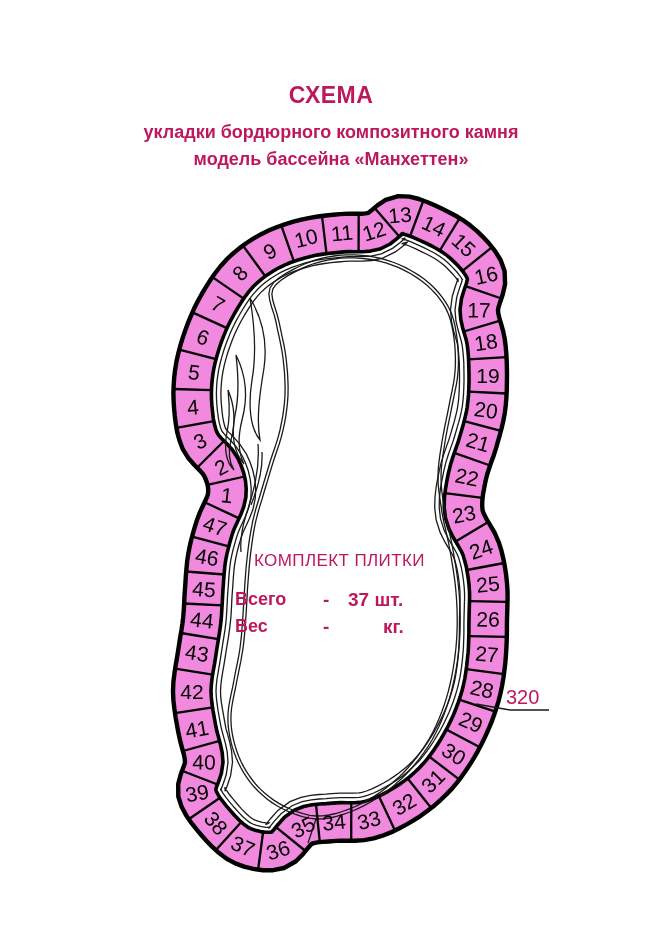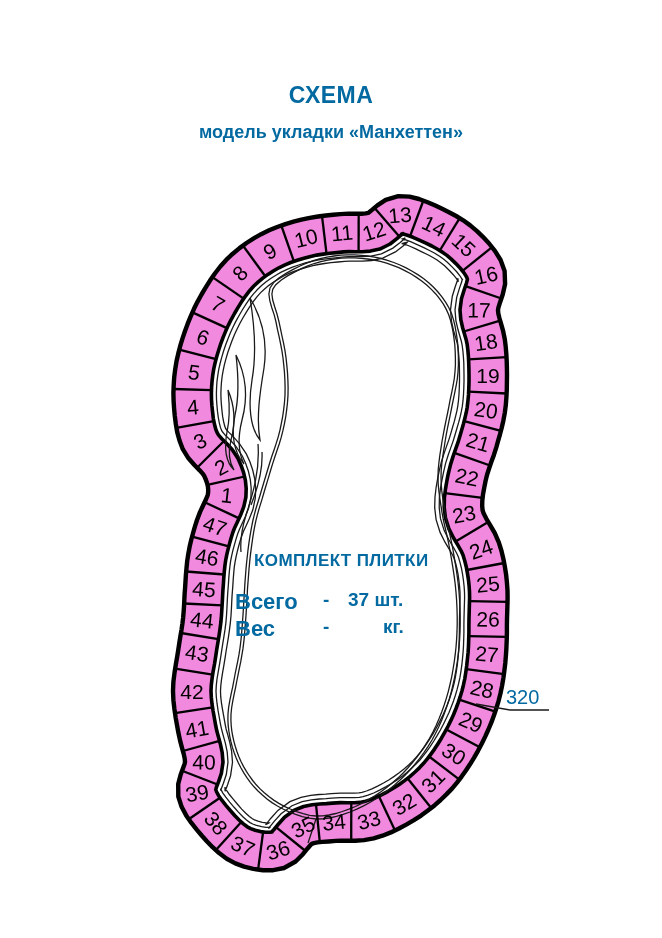--- a/index.html
+++ b/index.html
@@ -1,48 +1,49 @@
 <!DOCTYPE html>
 <html><head>
 <meta charset="utf-8">
 <style>
   html,body{margin:0;padding:0;background:#ffffff;}
   .page{
     position:relative;width:662px;height:938px;background:#ffffff;overflow:hidden;
-    font-family:"Liberation Sans",sans-serif;color:#0369a1;
+    font-family:"Liberation Sans",sans-serif;color:#be185d;
   }
   .title{
     position:absolute;left:0;right:0;top:82px;text-align:center;
     font-size:23px;font-weight:bold;letter-spacing:0.5px;
   }
   .subtitle{
     position:absolute;left:0;right:0;top:119px;text-align:center;
     font-size:18px;font-weight:bold;line-height:27px;
   }
   .diagram-svg{position:absolute;left:0;top:0;width:662px;height:938px;}
-  .kit-heading{position:absolute;left:254px;top:551px;font-size:17px;font-weight:bold;letter-spacing:0.4px;}
-  .kit-label{position:absolute;font-size:22px;font-weight:bold;text-align:right;}
+  .kit-heading{position:absolute;left:254px;top:551px;font-size:17px;font-weight:normal;letter-spacing:0.4px;}
+  .kit-label{position:absolute;font-size:18px;font-weight:bold;text-align:right;}
   .kit-dash{position:absolute;font-size:19px;font-weight:bold;}
   .kit-value{position:absolute;font-size:19px;font-weight:bold;}
   .r1{top:589px;}
   .r2{top:616px;}
   .dim-label{
     position:absolute;left:506px;top:686px;width:46px;
     font-size:20px;font-weight:normal;
   }
 </style>
 </head>
 <body>
 
 <div class="page">
 
   <div class="title">СХЕМА</div>
 
   <div class="subtitle">
-    <div>модель укладки «Манхеттен»</div>
+    <div>укладки бордюрного композитного камня</div>
+    <div>модель бассейна «Манхеттен»</div>
   </div>
 
   <svg id="pool-svg" class="diagram-svg" viewBox="0 0 662 938">
       <g>
         <path d="M208.1,492.9L208.2,489.8L207.9,486.6L207.1,483.2L205.8,479.5L204.1,475.7L202.8,473.8L199.4,470.1L194.4,465.0L188.5,458.3L182.8,449.2L179.5,440.5L177.2,432.1L175.8,423.9L174.8,416.0L174.1,408.6L173.6,400.8L173.4,393.0L173.7,385.1L174.2,377.2L175.2,369.3L176.5,361.3L178.3,353.4L180.3,345.7L182.6,338.1L185.1,330.7L187.8,323.4L190.8,316.1L194.0,308.8L197.6,301.6L201.5,294.5L205.6,287.7L210.0,280.6L214.9,273.5L220.3,266.5L226.4,259.7L232.8,253.7L239.5,248.1L246.5,243.0L253.7,238.4L261.1,234.2L269.1,230.3L277.2,227.0L285.4,224.1L293.5,221.7L301.4,219.6L309.8,217.8L318.0,216.5L325.9,215.5L333.2,214.8L340.2,214.1L348.4,213.6L355.6,213.7L361.4,213.7L365.7,213.4L368.2,212.9L368.8,212.5L372.0,209.9L377.4,205.3L385.7,199.8L398.3,196.1L409.5,196.6L419.0,199.0L427.6,202.2L435.3,205.6L442.1,208.8L449.0,212.2L456.1,216.0L463.2,220.3L470.2,225.4L477.0,231.1L482.9,236.8L489.1,243.5L495.1,251.1L500.6,260.0L504.6,270.9L505.1,284.1L502.8,294.3L500.1,302.2L498.4,307.7L498.0,310.2L498.3,313.4L499.4,318.0L501.1,323.8L503.1,330.9L504.8,339.3L505.7,346.6L506.3,353.7L506.7,360.8L506.9,367.9L507.0,375.0L506.9,382.2L506.8,389.7L506.4,397.3L505.8,405.1L504.8,412.8L503.4,420.4L501.8,427.5L500.0,434.3L498.1,440.8L496.3,447.3L493.9,454.9L491.3,462.1L489.0,468.8L487.0,475.0L485.6,480.8L484.2,487.9L483.0,494.6L482.3,500.7L482.2,506.0L482.6,510.3L483.7,513.6L486.4,518.8L490.3,525.3L494.8,533.2L498.9,542.7L501.5,551.0L503.4,559.0L504.9,566.9L506.1,574.6L506.9,582.2L507.5,590.3L507.6,598.1L507.4,605.6L507.2,612.6L507.0,619.3L506.9,626.2L506.9,633.2L506.7,640.5L506.4,648.0L505.9,655.6L505.3,662.9L504.4,670.4L503.4,678.0L502.1,685.6L500.5,693.3L498.6,700.8L496.4,708.1L494.0,715.3L491.4,722.4L488.4,729.5L485.2,736.6L481.7,743.8L478.0,750.8L474.1,757.7L470.0,764.3L465.9,770.5L461.6,776.6L457.0,782.6L452.0,788.6L446.4,794.4L440.6,800.0L434.5,805.4L427.9,810.6L421.1,815.6L413.9,820.2L406.7,824.4L399.0,828.5L390.9,832.4L382.5,835.7L373.7,838.4L364.0,840.1L355.2,840.7L347.5,840.7L341.0,840.6L335.8,840.9L328.6,841.5L322.4,841.9L317.5,842.4L313.9,843.1L311.7,843.9L311.0,844.5L307.8,848.2L302.9,854.2L295.6,861.5L284.0,868.0L273.2,870.2L263.0,870.2L253.3,868.9L244.1,866.6L235.3,863.4L226.7,858.7L219.1,853.1L212.6,847.2L206.8,841.2L201.7,835.5L196.7,829.6L191.4,822.9L186.2,815.4L181.6,806.8L178.3,796.5L178.2,784.0L180.7,774.5L183.2,767.8L184.7,763.5L185.0,761.8L184.7,758.6L183.7,753.8L182.0,747.8L180.1,740.6L178.3,732.3L177.0,725.1L175.6,717.3L174.4,709.0L173.4,700.2L173.0,691.0L173.4,681.7L174.5,672.9L175.8,664.6L177.1,657.1L178.2,650.3L179.3,643.1L180.4,636.2L181.5,629.8L182.4,623.7L183.1,617.9L183.6,612.3L184.0,606.5L184.3,600.5L184.6,594.2L185.1,587.6L185.5,581.4L185.9,574.9L186.5,568.1L187.2,561.0L188.3,553.8L189.6,546.8L191.2,540.0L193.0,533.3L194.9,526.7L197.0,520.0L200.0,512.1L203.2,505.2L205.9,499.5L207.6,495.3Z M245.9,497.1L246.2,488.5L245.4,480.4L243.6,472.6L241.1,465.4L237.9,458.3L232.3,449.8L226.6,443.5L221.8,438.7L218.6,435.1L217.2,432.8L215.7,429.0L214.4,424.0L213.3,418.3L212.6,412.0L211.9,405.4L211.5,399.3L211.4,393.2L211.6,387.0L212.1,380.8L212.8,374.7L213.8,368.6L215.2,362.4L216.9,356.0L218.8,349.7L220.9,343.3L223.2,337.1L225.7,331.1L228.4,325.1L231.3,319.3L234.5,313.5L238.1,307.4L241.8,301.4L245.7,295.8L249.6,290.7L253.6,286.3L258.0,282.1L262.8,278.1L267.9,274.4L273.3,271.0L278.9,267.8L284.5,265.1L290.7,262.5L297.2,260.3L303.9,258.2L310.6,256.4L316.7,255.1L323.2,254.1L329.9,253.3L336.9,252.6L343.8,251.9L349.1,251.6L355.1,251.7L362.2,251.7L370.4,251.1L379.8,249.1L390.1,244.0L396.9,238.7L401.2,234.9L403.1,233.6L401.7,233.9L403.2,234.1L407.4,235.2L413.0,237.3L419.3,240.1L425.9,243.2L431.8,246.0L437.2,249.0L442.3,252.1L446.9,255.4L451.0,258.9L455.9,263.6L460.5,268.5L464.2,273.1L466.6,277.0L467.4,279.1L467.4,279.4L466.4,283.2L464.2,289.8L461.5,298.5L460.0,309.8L460.8,319.7L462.7,328.0L464.7,334.8L466.3,340.3L467.2,344.7L467.9,350.5L468.4,356.4L468.7,362.4L468.9,368.6L469.0,375.0L469.0,381.6L468.8,388.3L468.5,394.9L467.9,401.2L467.2,407.2L466.2,412.7L464.9,418.2L463.4,424.0L461.6,430.2L459.7,436.7L457.9,442.7L455.5,449.3L453.0,456.6L450.5,464.6L448.4,473.2L446.9,480.7L445.5,488.9L444.4,497.8L444.2,507.4L445.4,517.7L448.8,528.6L453.3,537.5L457.7,544.9L461.1,550.8L463.1,555.3L464.8,561.0L466.3,567.0L467.4,573.1L468.4,579.4L469.1,585.8L469.5,591.7L469.6,597.9L469.4,604.4L469.2,611.4L469.0,618.7L468.9,625.8L468.9,632.8L468.7,639.5L468.5,646.0L468.1,652.4L467.4,659.1L466.7,665.8L465.8,672.3L464.8,678.6L463.5,684.7L462.0,690.7L460.2,696.7L458.2,702.6L456.0,708.5L453.6,714.5L450.9,720.4L447.9,726.5L444.7,732.4L441.4,738.2L438.0,743.7L434.5,749.1L430.9,754.1L427.3,758.9L423.6,763.3L419.6,767.6L415.0,772.0L410.1,776.3L404.9,780.4L399.6,784.2L394.1,787.8L388.1,791.3L381.9,794.6L375.7,797.5L369.7,799.9L364.3,801.6L359.9,802.4L354.4,802.7L347.9,802.7L340.4,802.6L332.2,803.1L326.3,803.6L319.6,804.0L312.1,804.8L303.6,806.5L294.3,810.1L284.5,817.2L278.3,824.2L274.0,829.5L271.5,832.1L272.0,832.0L269.9,832.3L265.7,832.3L260.5,831.6L255.2,830.3L250.7,828.6L247.3,826.8L243.4,823.9L239.1,820.0L234.7,815.5L230.3,810.5L225.9,805.3L221.8,800.2L218.5,795.4L216.4,791.5L215.7,789.5L215.7,789.8L216.5,787.0L218.7,781.4L221.4,773.2L223.0,762.2L222.2,752.7L220.5,744.5L218.6,737.5L216.9,731.3L215.7,725.7L214.4,718.3L213.1,711.0L212.0,703.9L211.3,697.2L211.0,691.0L211.3,685.0L212.1,678.3L213.2,671.1L214.6,663.5L215.8,655.7L216.8,649.0L217.9,642.5L219.0,635.8L220.0,629.0L220.9,622.1L221.5,615.1L221.9,608.5L222.3,602.3L222.6,596.3L222.9,590.4L223.4,583.9L223.8,577.6L224.3,571.5L224.9,565.7L225.7,560.2L226.8,554.7L228.1,549.1L229.6,543.4L231.2,537.7L233.0,532.0L234.8,527.4L237.5,521.7L240.7,514.8L243.8,506.7Z" fill="#F189DE" fill-rule="evenodd" stroke="none"></path>
         <path d="M208.1,492.9L208.2,489.8L207.9,486.6L207.1,483.2L205.8,479.5L204.1,475.7L202.8,473.8L199.4,470.1L194.4,465.0L188.5,458.3L182.8,449.2L179.5,440.5L177.2,432.1L175.8,423.9L174.8,416.0L174.1,408.6L173.6,400.8L173.4,393.0L173.7,385.1L174.2,377.2L175.2,369.3L176.5,361.3L178.3,353.4L180.3,345.7L182.6,338.1L185.1,330.7L187.8,323.4L190.8,316.1L194.0,308.8L197.6,301.6L201.5,294.5L205.6,287.7L210.0,280.6L214.9,273.5L220.3,266.5L226.4,259.7L232.8,253.7L239.5,248.1L246.5,243.0L253.7,238.4L261.1,234.2L269.1,230.3L277.2,227.0L285.4,224.1L293.5,221.7L301.4,219.6L309.8,217.8L318.0,216.5L325.9,215.5L333.2,214.8L340.2,214.1L348.4,213.6L355.6,213.7L361.4,213.7L365.7,213.4L368.2,212.9L368.8,212.5L372.0,209.9L377.4,205.3L385.7,199.8L398.3,196.1L409.5,196.6L419.0,199.0L427.6,202.2L435.3,205.6L442.1,208.8L449.0,212.2L456.1,216.0L463.2,220.3L470.2,225.4L477.0,231.1L482.9,236.8L489.1,243.5L495.1,251.1L500.6,260.0L504.6,270.9L505.1,284.1L502.8,294.3L500.1,302.2L498.4,307.7L498.0,310.2L498.3,313.4L499.4,318.0L501.1,323.8L503.1,330.9L504.8,339.3L505.7,346.6L506.3,353.7L506.7,360.8L506.9,367.9L507.0,375.0L506.9,382.2L506.8,389.7L506.4,397.3L505.8,405.1L504.8,412.8L503.4,420.4L501.8,427.5L500.0,434.3L498.1,440.8L496.3,447.3L493.9,454.9L491.3,462.1L489.0,468.8L487.0,475.0L485.6,480.8L484.2,487.9L483.0,494.6L482.3,500.7L482.2,506.0L482.6,510.3L483.7,513.6L486.4,518.8L490.3,525.3L494.8,533.2L498.9,542.7L501.5,551.0L503.4,559.0L504.9,566.9L506.1,574.6L506.9,582.2L507.5,590.3L507.6,598.1L507.4,605.6L507.2,612.6L507.0,619.3L506.9,626.2L506.9,633.2L506.7,640.5L506.4,648.0L505.9,655.6L505.3,662.9L504.4,670.4L503.4,678.0L502.1,685.6L500.5,693.3L498.6,700.8L496.4,708.1L494.0,715.3L491.4,722.4L488.4,729.5L485.2,736.6L481.7,743.8L478.0,750.8L474.1,757.7L470.0,764.3L465.9,770.5L461.6,776.6L457.0,782.6L452.0,788.6L446.4,794.4L440.6,800.0L434.5,805.4L427.9,810.6L421.1,815.6L413.9,820.2L406.7,824.4L399.0,828.5L390.9,832.4L382.5,835.7L373.7,838.4L364.0,840.1L355.2,840.7L347.5,840.7L341.0,840.6L335.8,840.9L328.6,841.5L322.4,841.9L317.5,842.4L313.9,843.1L311.7,843.9L311.0,844.5L307.8,848.2L302.9,854.2L295.6,861.5L284.0,868.0L273.2,870.2L263.0,870.2L253.3,868.9L244.1,866.6L235.3,863.4L226.7,858.7L219.1,853.1L212.6,847.2L206.8,841.2L201.7,835.5L196.7,829.6L191.4,822.9L186.2,815.4L181.6,806.8L178.3,796.5L178.2,784.0L180.7,774.5L183.2,767.8L184.7,763.5L185.0,761.8L184.7,758.6L183.7,753.8L182.0,747.8L180.1,740.6L178.3,732.3L177.0,725.1L175.6,717.3L174.4,709.0L173.4,700.2L173.0,691.0L173.4,681.7L174.5,672.9L175.8,664.6L177.1,657.1L178.2,650.3L179.3,643.1L180.4,636.2L181.5,629.8L182.4,623.7L183.1,617.9L183.6,612.3L184.0,606.5L184.3,600.5L184.6,594.2L185.1,587.6L185.5,581.4L185.9,574.9L186.5,568.1L187.2,561.0L188.3,553.8L189.6,546.8L191.2,540.0L193.0,533.3L194.9,526.7L197.0,520.0L200.0,512.1L203.2,505.2L205.9,499.5L207.6,495.3Z" fill="none" stroke="#000000" stroke-width="4.4" stroke-linejoin="round"></path>
         <path d="M245.9,497.1L246.2,488.5L245.4,480.4L243.6,472.6L241.1,465.4L237.9,458.3L232.3,449.8L226.6,443.5L221.8,438.7L218.6,435.1L217.2,432.8L215.7,429.0L214.4,424.0L213.3,418.3L212.6,412.0L211.9,405.4L211.5,399.3L211.4,393.2L211.6,387.0L212.1,380.8L212.8,374.7L213.8,368.6L215.2,362.4L216.9,356.0L218.8,349.7L220.9,343.3L223.2,337.1L225.7,331.1L228.4,325.1L231.3,319.3L234.5,313.5L238.1,307.4L241.8,301.4L245.7,295.8L249.6,290.7L253.6,286.3L258.0,282.1L262.8,278.1L267.9,274.4L273.3,271.0L278.9,267.8L284.5,265.1L290.7,262.5L297.2,260.3L303.9,258.2L310.6,256.4L316.7,255.1L323.2,254.1L329.9,253.3L336.9,252.6L343.8,251.9L349.1,251.6L355.1,251.7L362.2,251.7L370.4,251.1L379.8,249.1L390.1,244.0L396.9,238.7L401.2,234.9L403.1,233.6L401.7,233.9L403.2,234.1L407.4,235.2L413.0,237.3L419.3,240.1L425.9,243.2L431.8,246.0L437.2,249.0L442.3,252.1L446.9,255.4L451.0,258.9L455.9,263.6L460.5,268.5L464.2,273.1L466.6,277.0L467.4,279.1L467.4,279.4L466.4,283.2L464.2,289.8L461.5,298.5L460.0,309.8L460.8,319.7L462.7,328.0L464.7,334.8L466.3,340.3L467.2,344.7L467.9,350.5L468.4,356.4L468.7,362.4L468.9,368.6L469.0,375.0L469.0,381.6L468.8,388.3L468.5,394.9L467.9,401.2L467.2,407.2L466.2,412.7L464.9,418.2L463.4,424.0L461.6,430.2L459.7,436.7L457.9,442.7L455.5,449.3L453.0,456.6L450.5,464.6L448.4,473.2L446.9,480.7L445.5,488.9L444.4,497.8L444.2,507.4L445.4,517.7L448.8,528.6L453.3,537.5L457.7,544.9L461.1,550.8L463.1,555.3L464.8,561.0L466.3,567.0L467.4,573.1L468.4,579.4L469.1,585.8L469.5,591.7L469.6,597.9L469.4,604.4L469.2,611.4L469.0,618.7L468.9,625.8L468.9,632.8L468.7,639.5L468.5,646.0L468.1,652.4L467.4,659.1L466.7,665.8L465.8,672.3L464.8,678.6L463.5,684.7L462.0,690.7L460.2,696.7L458.2,702.6L456.0,708.5L453.6,714.5L450.9,720.4L447.9,726.5L444.7,732.4L441.4,738.2L438.0,743.7L434.5,749.1L430.9,754.1L427.3,758.9L423.6,763.3L419.6,767.6L415.0,772.0L410.1,776.3L404.9,780.4L399.6,784.2L394.1,787.8L388.1,791.3L381.9,794.6L375.7,797.5L369.7,799.9L364.3,801.6L359.9,802.4L354.4,802.7L347.9,802.7L340.4,802.6L332.2,803.1L326.3,803.6L319.6,804.0L312.1,804.8L303.6,806.5L294.3,810.1L284.5,817.2L278.3,824.2L274.0,829.5L271.5,832.1L272.0,832.0L269.9,832.3L265.7,832.3L260.5,831.6L255.2,830.3L250.7,828.6L247.3,826.8L243.4,823.9L239.1,820.0L234.7,815.5L230.3,810.5L225.9,805.3L221.8,800.2L218.5,795.4L216.4,791.5L215.7,789.5L215.7,789.8L216.5,787.0L218.7,781.4L221.4,773.2L223.0,762.2L222.2,752.7L220.5,744.5L218.6,737.5L216.9,731.3L215.7,725.7L214.4,718.3L213.1,711.0L212.0,703.9L211.3,697.2L211.0,691.0L211.3,685.0L212.1,678.3L213.2,671.1L214.6,663.5L215.8,655.7L216.8,649.0L217.9,642.5L219.0,635.8L220.0,629.0L220.9,622.1L221.5,615.1L221.9,608.5L222.3,602.3L222.6,596.3L222.9,590.4L223.4,583.9L223.8,577.6L224.3,571.5L224.9,565.7L225.7,560.2L226.8,554.7L228.1,549.1L229.6,543.4L231.2,537.7L233.0,532.0L234.8,527.4L237.5,521.7L240.7,514.8L243.8,506.7Z" fill="none" stroke="#000000" stroke-width="3.6" stroke-linejoin="round"></path>
       </g>
       <g fill="none" stroke="#1a1a1a" stroke-width="1.3">
         <path d="M250.9,497.6L251.2,488.3L250.3,479.6L248.4,471.3L245.7,463.5L242.3,456.0L236.1,446.6L230.2,440.0L225.4,435.3L222.6,432.0L221.7,430.7L220.4,427.4L219.3,422.9L218.3,417.5L217.5,411.4L216.9,405.0L216.5,399.1L216.4,393.2L216.6,387.3L217.0,381.3L217.8,375.4L218.7,369.6L220.1,363.5L221.7,357.4L223.5,351.2L225.6,345.0L227.9,338.9L230.3,333.0L232.9,327.2L235.7,321.6L238.8,316.0L242.3,310.0L246.0,304.2L249.7,298.7L253.5,293.9L257.2,289.8L261.3,285.8L265.8,282.1L270.7,278.5L275.9,275.2L281.2,272.2L286.6,269.6L292.5,267.2L298.7,265.0L305.3,263.0L311.8,261.3L317.6,260.0L323.8,259.1L330.5,258.3L337.4,257.6L344.3,256.9L349.1,256.6L355.1,256.7L362.4,256.7L371.0,256.1L381.4,253.8L392.9,248.1L400.2,242.5L404.4,238.8L405.3,238.0L402.2,238.9L402.4,239.0L405.9,239.9L411.1,241.9L417.2,244.6L423.8,247.7L429.5,250.5L434.8,253.3L439.6,256.3L443.8,259.3L447.6,262.5L452.3,267.1L456.7,271.8L460.1,276.0L462.1,279.3L462.6,280.2L462.4,278.8L461.7,281.8L459.5,288.1L456.7,297.3L455.0,309.8L455.9,320.6L457.9,329.3L459.9,336.2L461.4,341.5L462.2,345.5L462.9,351.0L463.4,356.7L463.8,362.7L463.9,368.7L464.0,375.0L464.0,381.6L463.8,388.1L463.5,394.6L463.0,400.7L462.3,406.4L461.3,411.7L460.1,417.0L458.6,422.7L456.8,428.8L454.9,435.3L453.1,441.1L450.8,447.6L448.2,455.0L445.6,463.3L443.5,472.3L442.0,479.8L440.5,488.1L439.4,497.4L439.2,507.6L440.5,518.7L444.2,530.6L449.0,540.0L453.4,547.4L456.7,553.2L458.4,557.0L460.0,562.3L461.4,568.0L462.5,573.9L463.4,580.0L464.1,586.3L464.5,591.9L464.6,597.8L464.4,604.3L464.2,611.2L464.0,618.6L463.9,625.8L463.9,632.7L463.7,639.4L463.5,645.8L463.1,652.0L462.5,658.6L461.8,665.2L460.9,671.6L459.9,677.7L458.6,683.5L457.1,689.4L455.4,695.2L453.5,701.0L451.3,706.7L449.0,712.5L446.3,718.3L443.4,724.2L440.4,730.0L437.1,735.7L433.8,741.0L430.3,746.3L426.9,751.2L423.4,755.7L419.9,760.0L416.0,764.0L411.6,768.3L406.9,772.4L401.9,776.4L396.7,780.1L391.5,783.5L385.7,786.9L379.6,790.1L373.7,793.0L368.0,795.2L363.1,796.7L359.4,797.4L354.3,797.7L348.0,797.7L340.4,797.6L331.7,798.1L326.0,798.6L319.3,799.0L311.4,799.8L302.2,801.7L292.0,805.7L281.1,813.7L274.4,821.1L270.2,826.3L268.3,828.3L270.5,827.2L269.4,827.3L266.0,827.3L261.5,826.7L256.7,825.5L252.7,824.0L250.0,822.6L246.5,820.0L242.6,816.5L238.4,812.1L234.1,807.3L229.7,802.1L225.8,797.2L222.7,792.8L221.0,789.5L220.6,788.6L220.7,790.6L221.3,788.7L223.4,783.2L226.3,774.5L228.0,762.2L227.2,751.9L225.4,743.3L223.4,736.1L221.8,730.1L220.6,724.8L219.3,717.5L218.0,710.2L217.0,703.2L216.3,696.8L216.0,691.0L216.3,685.4L217.0,679.0L218.2,671.9L219.5,664.3L220.8,656.4L221.8,649.8L222.8,643.3L223.9,636.6L225.0,629.7L225.9,622.6L226.5,615.5L226.9,608.8L227.2,602.5L227.5,596.6L227.9,590.8L228.4,584.3L228.8,577.9L229.3,571.9L229.9,566.3L230.6,561.1L231.7,555.7L232.9,550.3L234.4,544.8L236.0,539.1L237.8,533.5L239.4,529.4L242.0,523.8L245.3,516.8L248.6,508.2Z"></path>

